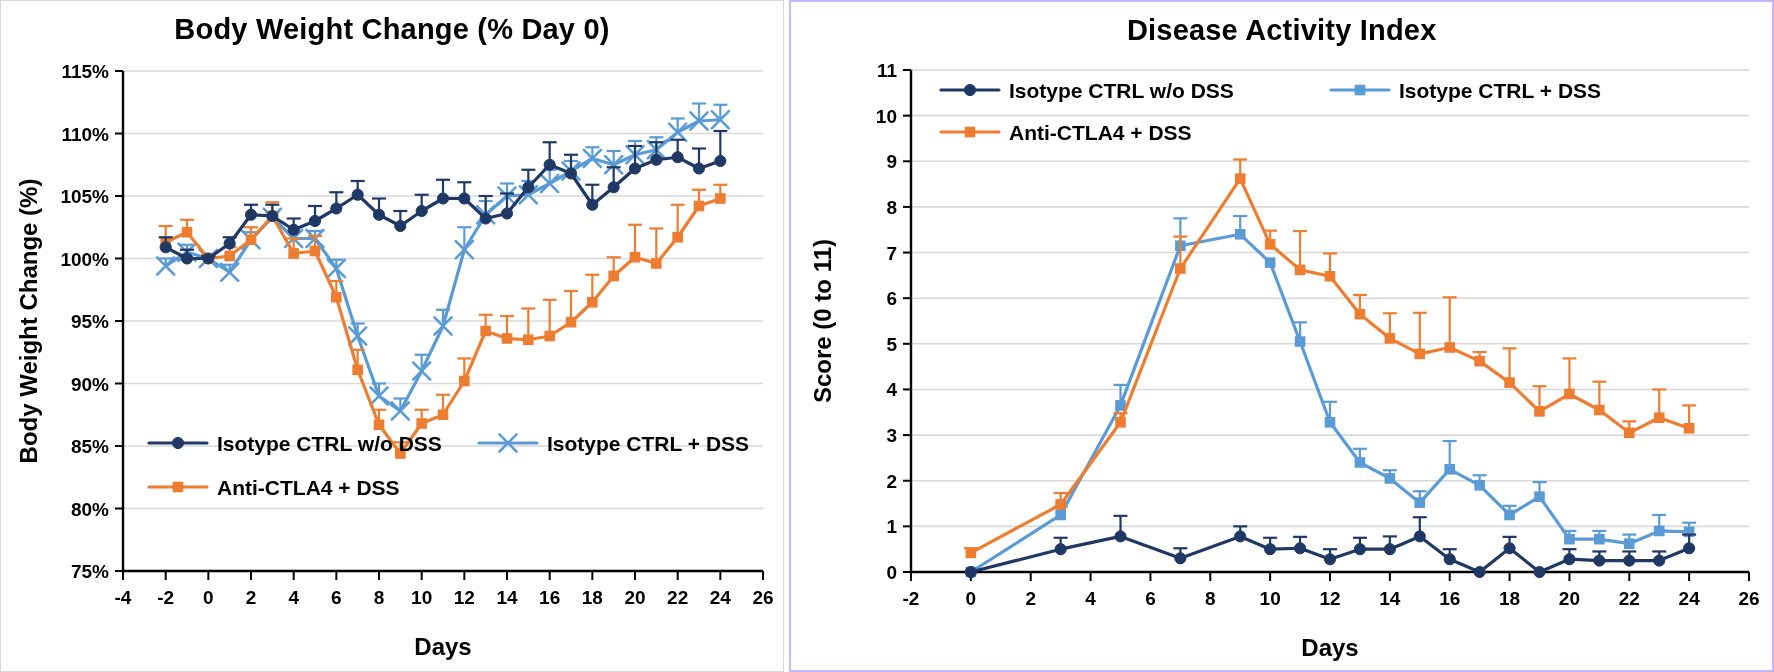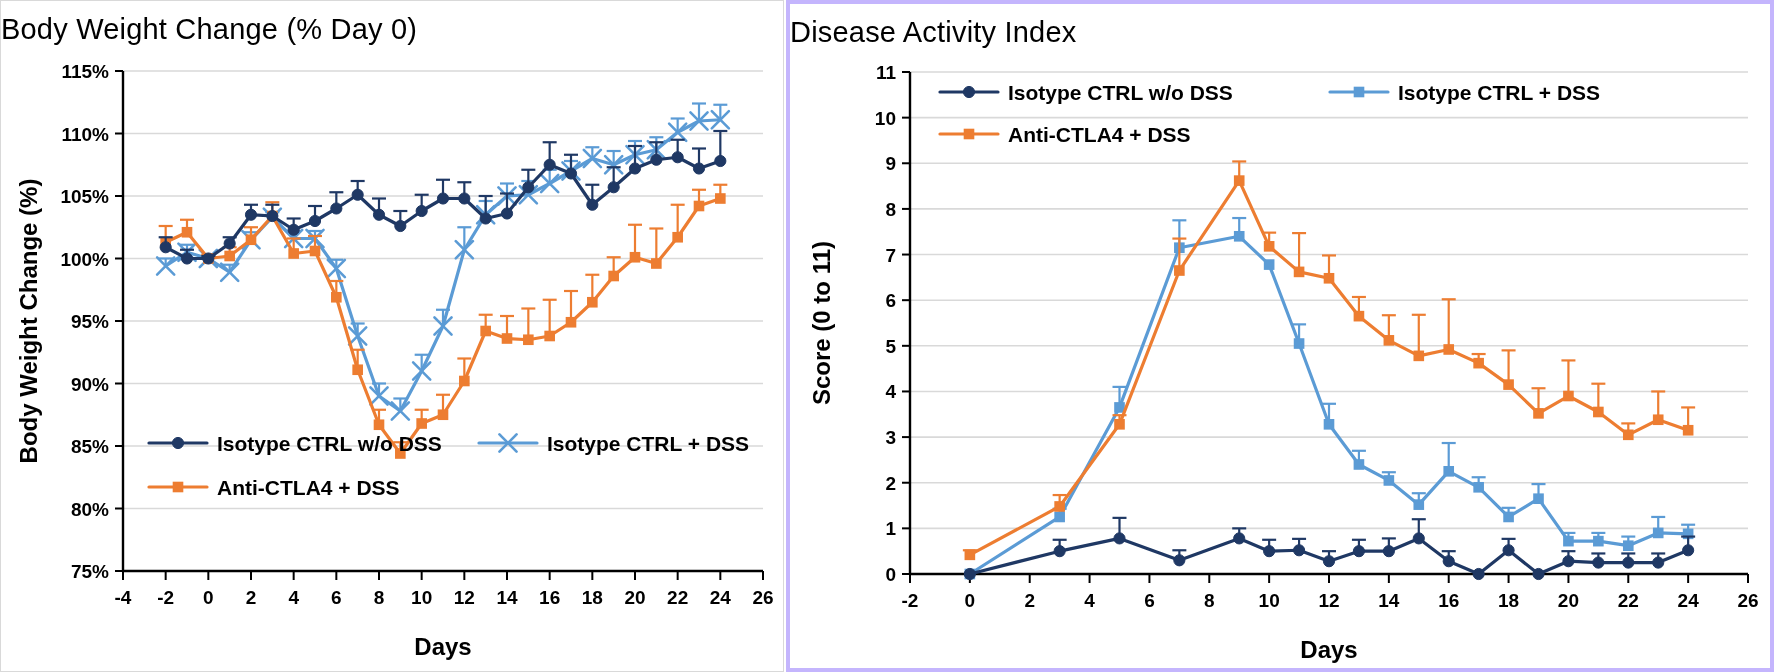--- a/index.html
+++ b/index.html
@@ -1,24 +1,24 @@
 <!DOCTYPE html>
 <html><head>
 <meta charset="utf-8">
 <style>
   html,body{margin:0;padding:0;background:#ffffff;}
   body{width:1774px;height:672px;font-family:"Liberation Sans",sans-serif;}
   .figure{position:relative;width:1774px;height:672px;display:flex;}
   .panel{position:relative;height:672px;box-sizing:border-box;}
   .panel-left{width:784px;border:1px solid #d9d9d9;background:#fff;}
   .divider{width:6px;height:672px;background:#ffffff;}
-  .panel-right{width:1088px;border:4px solid #c4b5fd;background:#fff;}
+  .panel-right{width:1088px;border:2px solid #c4b5fd;background:#fff;}
   .chart-title{
-    position:absolute;left:0;right:0;text-align:left;
-    font-weight:normal;color:#000;letter-spacing:0.2px;
+    position:absolute;left:0;right:0;text-align:center;
+    font-weight:bold;color:#000;letter-spacing:0.2px;
   }
   .panel-left .chart-title{top:12px;font-size:29px;}
   .panel-right .chart-title{top:12px;font-size:29px;}
   svg{display:block;}
   .axis-line{stroke:#000;stroke-width:2.4;fill:none;}
   .grid-line{stroke:#d9d9d9;stroke-width:1.6;}
   .tick{stroke:#000;stroke-width:2;}
   .tick-label{font-family:"Liberation Sans",sans-serif;font-weight:bold;font-size:19px;fill:#000;}
   .axis-title{font-family:"Liberation Sans",sans-serif;font-weight:bold;font-size:24px;fill:#000;}
   .legend-text{font-family:"Liberation Sans",sans-serif;font-weight:bold;font-size:21px;fill:#000;}

